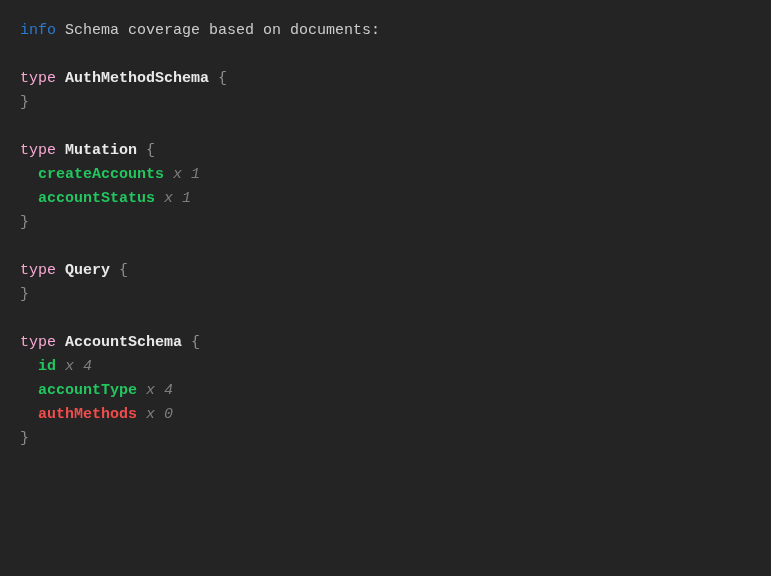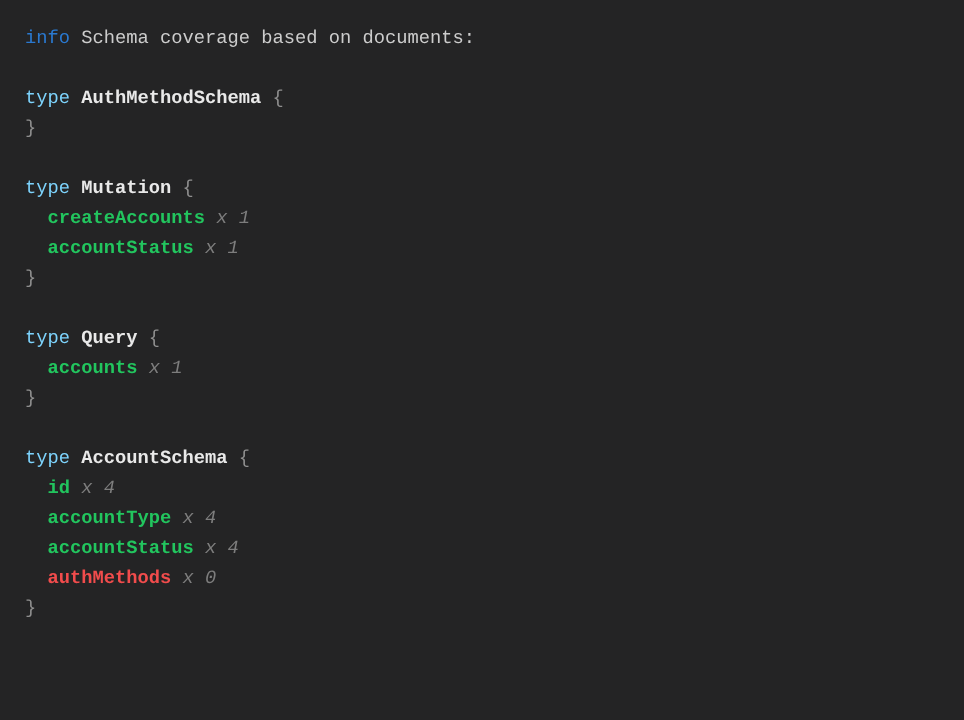--- a/index.html
+++ b/index.html
@@ -21,21 +21,21 @@
   }
   .line {
     height: 24px;
     white-space: pre;
   }
   .line.field {
     padding-left: 2ch;
   }
   .tag     { color: #2a79d0; }
   .msg     { color: #cccccc; }
-  .kw      { color: #7dd3fc; }
+  .kw      { color: #f9a8d4; }
   .type-name {
     color: #e9e9e9;
     font-weight: bold;
   }
   .brace   { color: #8f8f8f; }
   .fname {
     color: #22c55e;
     font-weight: bold;
   }
   .fname.uncovered {
@@ -61,25 +61,23 @@
   <div class="line blank"></div>
 
   <div class="line"><span class="kw">type</span> <span class="type-name">Mutation</span> <span class="brace">{</span></div>
   <div class="line field"><span class="fname">createAccounts</span> <span class="usage">x 1</span></div>
   <div class="line field"><span class="fname">accountStatus</span> <span class="usage">x 1</span></div>
   <div class="line"><span class="brace">}</span></div>
 
   <div class="line blank"></div>
 
   <div class="line"><span class="kw">type</span> <span class="type-name">Query</span> <span class="brace">{</span></div>
-  <div class="line field"><span class="fname">accounts</span> <span class="usage">x 1</span></div>
   <div class="line"><span class="brace">}</span></div>
 
   <div class="line blank"></div>
 
   <div class="line"><span class="kw">type</span> <span class="type-name">AccountSchema</span> <span class="brace">{</span></div>
   <div class="line field"><span class="fname">id</span> <span class="usage">x 4</span></div>
   <div class="line field"><span class="fname">accountType</span> <span class="usage">x 4</span></div>
-  <div class="line field"><span class="fname">accountStatus</span> <span class="usage">x 4</span></div>
   <div class="line field"><span class="fname uncovered">authMethods</span> <span class="usage">x 0</span></div>
   <div class="line"><span class="brace">}</span></div>
 
 </div>
 
 </body></html>

